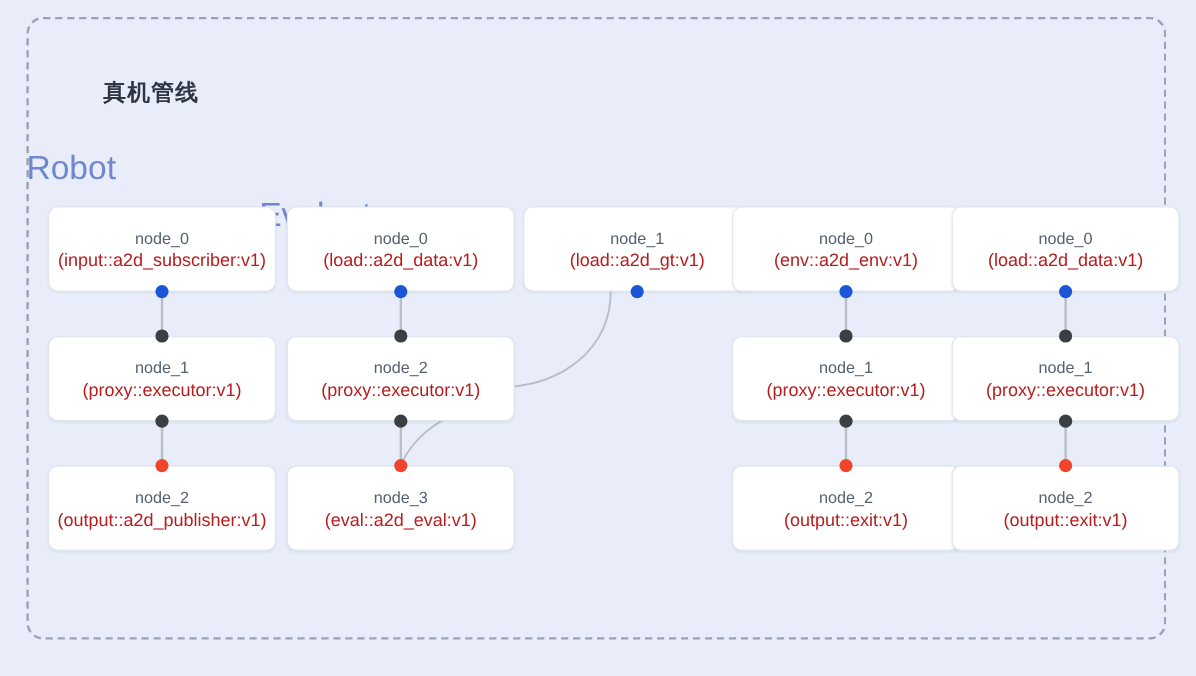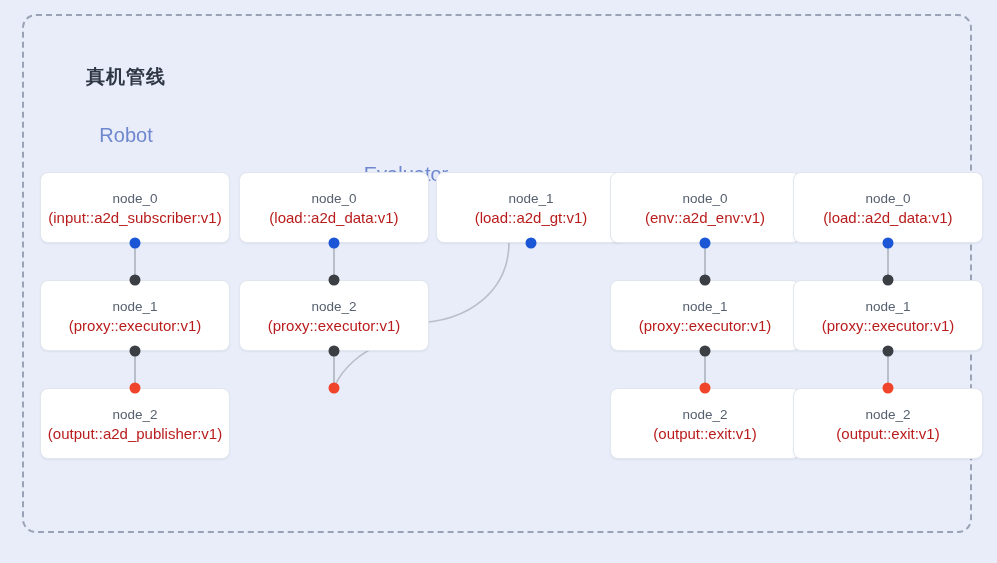--- a/index.html
+++ b/index.html
@@ -50,22 +50,22 @@
     font-size: 19px;
     font-weight: bold;
     color: #2f3744;
     letter-spacing: 1px;
   }
   .col-title-en {
     position: absolute;
     top: 110px;
     left: 0;
     width: 100%;
-    text-align: center;
-    font-size: 20px;
+    text-align: left;
+    font-size: 28px;
     color: #6f87cf;
     font-weight: normal;
   }
   .node {
     position: absolute;
     box-sizing: border-box;
     width: 190px;
     height: 71px;
     background: #ffffff;
     border: 1px solid #e2e6ee;
@@ -165,20 +165,24 @@
         <div class="node-impl">(load::a2d_data:v1)</div>
       </div>
       <div class="node" style="left:206px; top:158px;">
         <div class="node-name">node_1</div>
         <div class="node-impl">(load::a2d_gt:v1)</div>
       </div>
       <div class="node" style="left:9px; top:266px;">
         <div class="node-name">node_2</div>
         <div class="node-impl">(proxy::executor:v1)</div>
       </div>
+      <div class="node" style="left:9px; top:374px;">
+        <div class="node-name">node_3</div>
+        <div class="node-impl">(eval::a2d_eval:v1)</div>
+      </div>
 
       <div class="dot dot-blue" style="left:104px; top:229px;"></div>
       <div class="dot dot-blue" style="left:301px; top:229px;"></div>
       <div class="dot dot-dark" style="left:104px; top:266px;"></div>
       <div class="dot dot-dark" style="left:104px; top:337px;"></div>
       <div class="dot dot-red" style="left:104px; top:374px;"></div>
     </div>
 
     <div class="col" style="left:588px; width:190px;">
 

